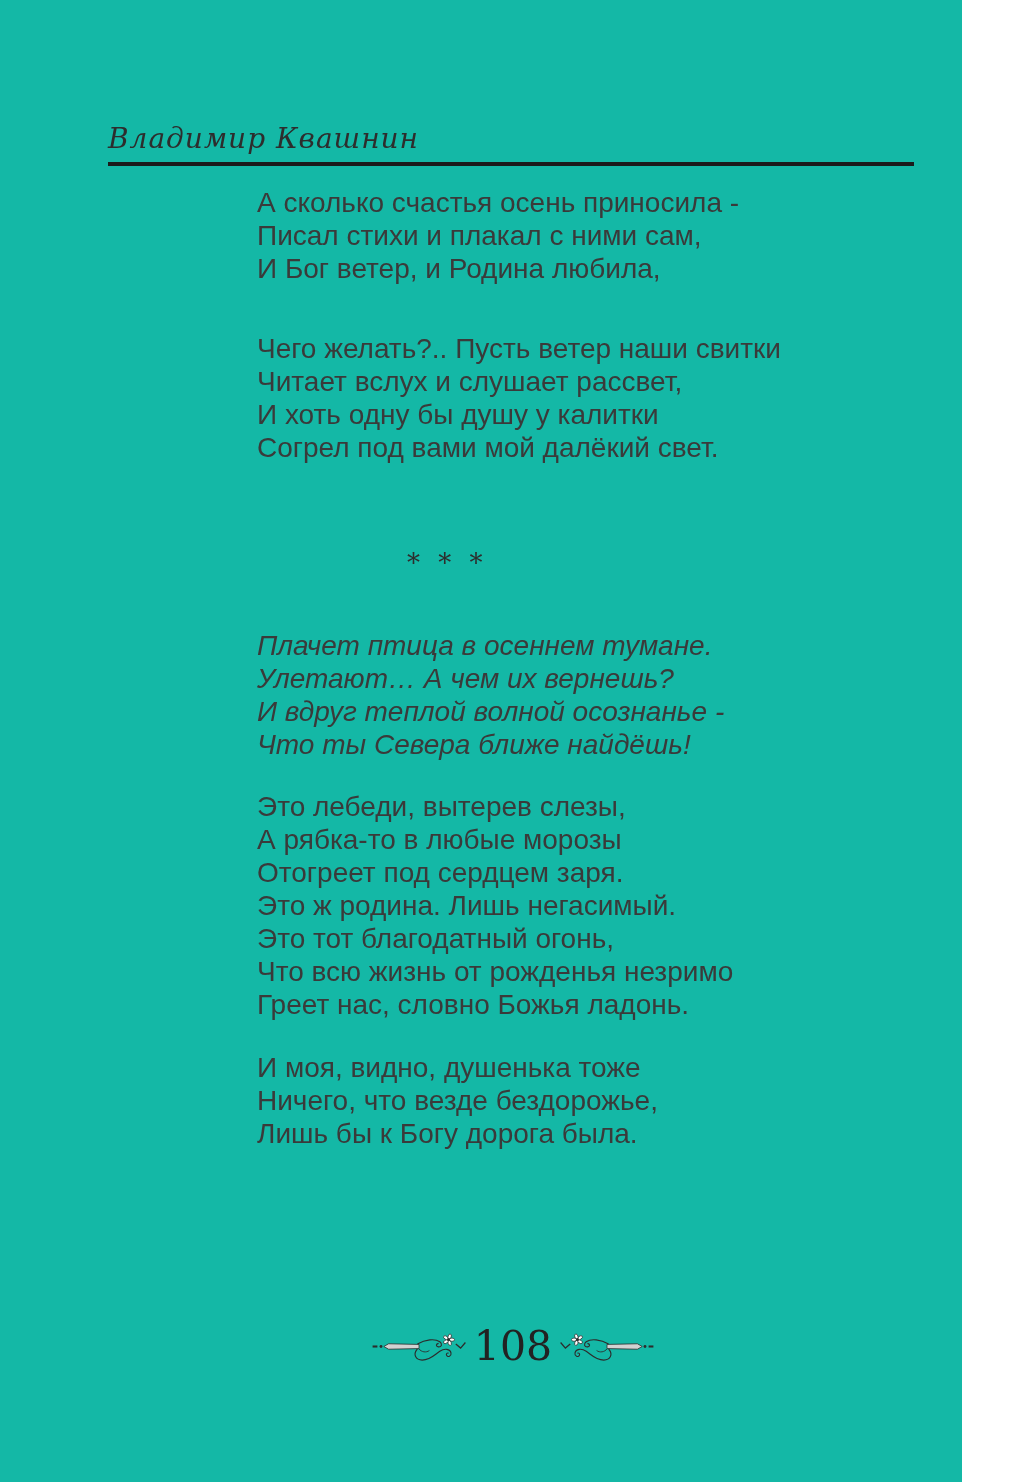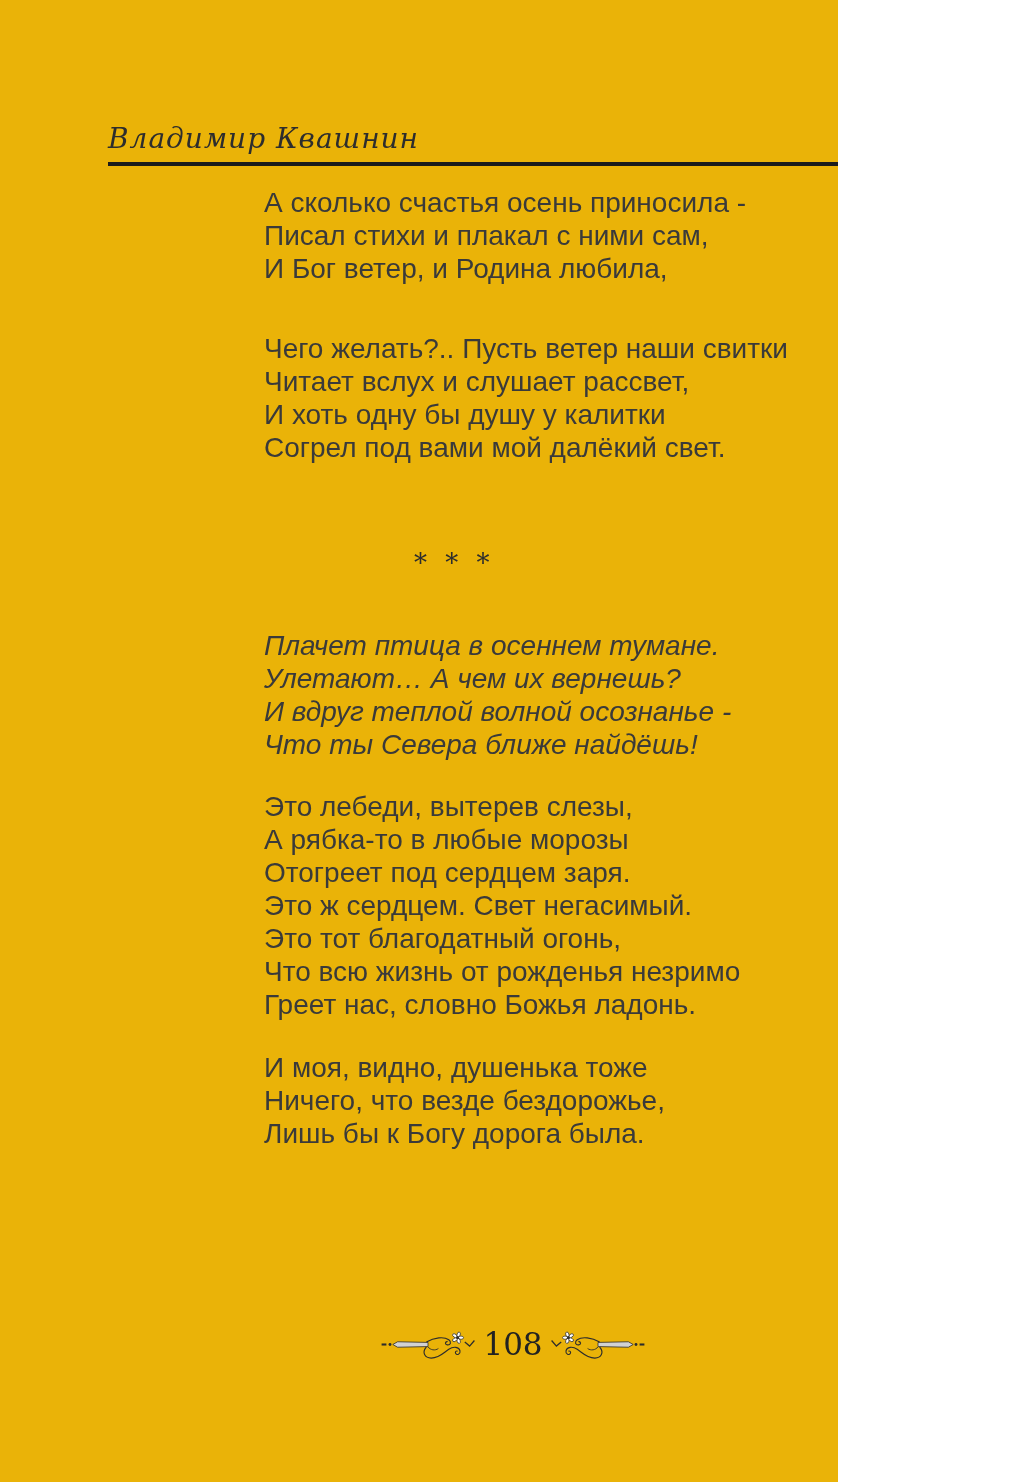--- a/index.html
+++ b/index.html
@@ -1,32 +1,32 @@
 <!DOCTYPE html>
 <html><head>
 <meta charset="utf-8">
 <style>
   html,body{margin:0;padding:0;background:#ffffff;}
-  .page{position:relative;width:838px;height:1482px;background:#eab308;overflow:hidden;
+  .page{position:relative;width:962px;height:1482px;background:#14b8a6;overflow:hidden;
         font-family:"Liberation Sans","DejaVu Sans",sans-serif;}
   .header{position:absolute;left:108px;top:122px;width:806px;}
   .author{font-family:"DejaVu Serif","Liberation Serif",serif;font-style:italic;
           font-size:28px;color:#2d2d2d;letter-spacing:1px;}
   .rule{margin-top:7px;height:4px;background:#1b1b1b;}
-  .poem{position:absolute;left:264px;top:186px;font-size:28px;line-height:33px;color:#3a3a3a;}
+  .poem{position:absolute;left:257px;top:186px;font-size:28px;line-height:33px;color:#3a3a3a;}
   .stanza{margin:0;}
   .stanza.s1{margin-bottom:47px;}
   .stanza.s3{margin-bottom:29px;font-style:italic;}
   .stanza.s4{}
   .stanza.s5{margin-bottom:30px;}
   .separator{margin:83px 0 49px 150px;font-family:"DejaVu Serif","Liberation Serif",serif;
              font-size:26px;color:#2d2d2d;word-spacing:10px;line-height:33px;}
   .footer{position:absolute;top:1326px;left:0;width:1026px;display:flex;
           align-items:center;justify-content:center;gap:5px;}
-  .pagenum{font-family:"DejaVu Serif","Liberation Serif",serif;font-size:31px;
+  .pagenum{font-family:"DejaVu Serif","Liberation Serif",serif;font-size:41px;
            color:#222222;line-height:1;padding:0 2px;}
   .orn{width:96px;height:37px;display:block;}
   .orn.right{transform:scaleX(-1);}
   .line{white-space:nowrap;}
 </style>
 </head>
 <body>
 
 <div class="page">
 
@@ -59,21 +59,21 @@
       <div class="line">Что ты Севера ближе найдёшь!</div>
     </div>
 
     <div class="stanza s4">
       <div class="line">Это лебеди, вытерев слезы,</div>
       <div class="line">А рябка-то в любые морозы</div>
       <div class="line">Отогреет под сердцем заря.</div>
     </div>
 
     <div class="stanza s5">
-      <div class="line">Это ж сердцем. Свет негасимый.</div>
+      <div class="line">Это ж родина. Лишь негасимый.</div>
       <div class="line">Это тот благодатный огонь,</div>
       <div class="line">Что всю жизнь от рожденья незримо</div>
       <div class="line">Греет нас, словно Божья ладонь.</div>
     </div>
 
     <div class="stanza s6">
       <div class="line">И моя, видно, душенька тоже</div>
       <div class="line">Ничего, что везде бездорожье,</div>
       <div class="line">Лишь бы к Богу дорога была.</div>
     </div>

